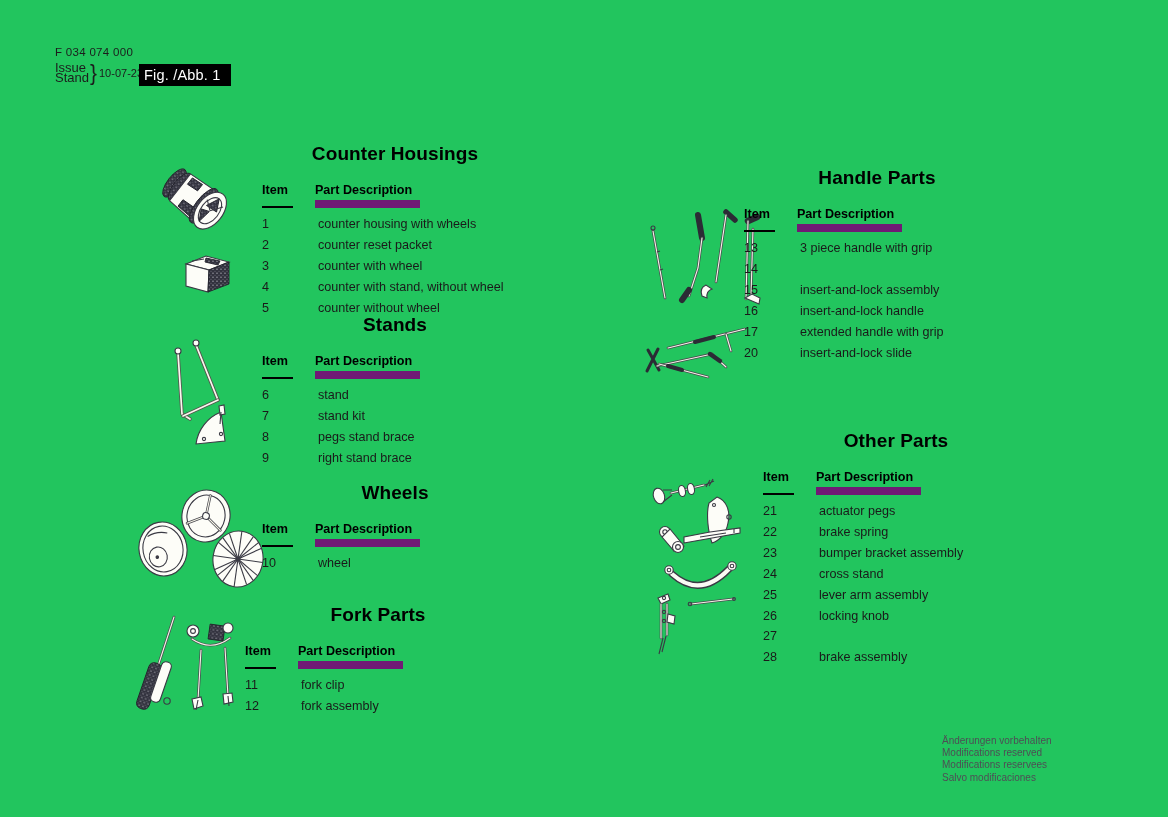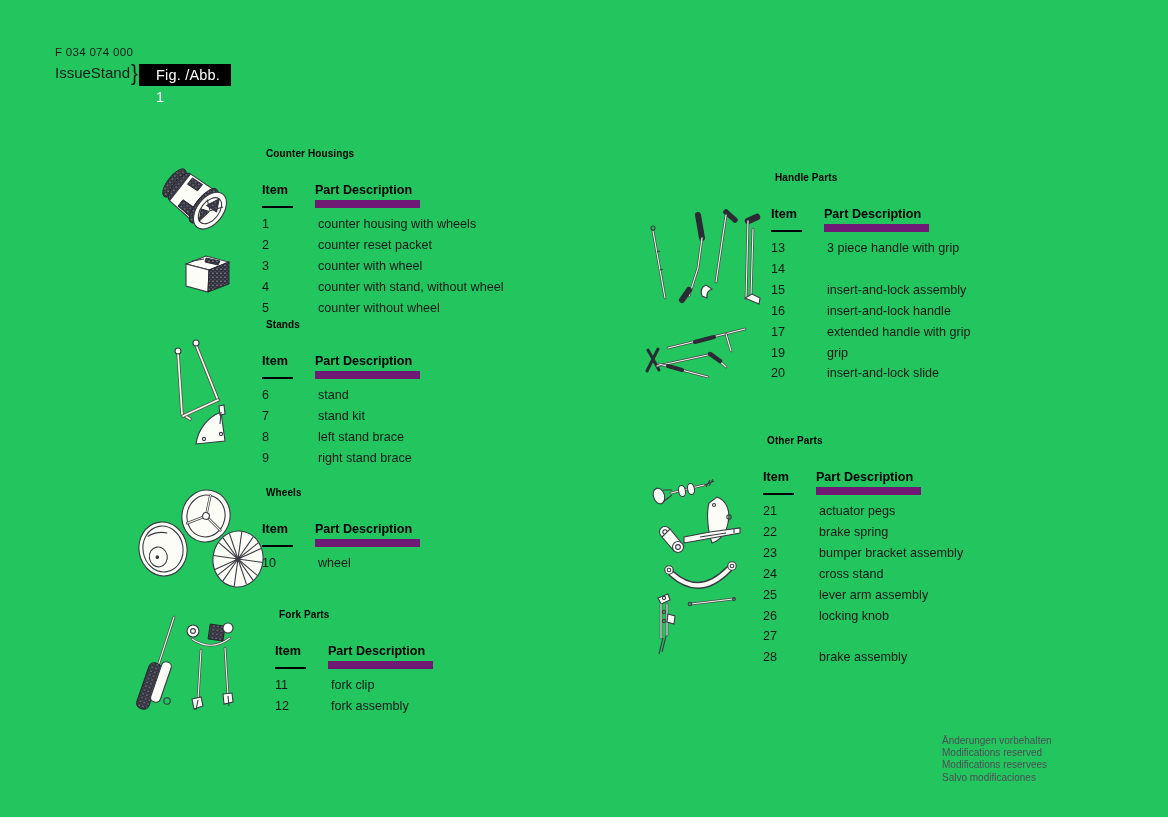--- a/index.html
+++ b/index.html
@@ -13,36 +13,36 @@
   }
   
   .part-number{
     position:absolute;left:55px;top:46px;
     font-size:11.5px;color:#1c1c1c;letter-spacing:0.3px;
   }
   .issue-row{
     position:absolute;left:55px;top:61px;
     display:flex;align-items:center;
   }
-  .issue-stack{display:flex;flex-direction:row;line-height:10.5px;font-size:15px;color:#1c1c1c;}
+  .issue-stack{display:flex;flex-direction:column;line-height:10.5px;font-size:13px;color:#1c1c1c;}
   .brace{font-size:21px;font-weight:400;color:#1c1c1c;margin:0 2px 0 1px;transform:scaleY(1.05);}
   .issue-date{font-size:11px;color:#1c1c1c;}
   .fig-box{
     position:absolute;left:139px;top:64px;
     width:92px;height:22px;
     background:#000;color:#fff;
     font-size:14.5px;line-height:22px;
-    padding-left:17px;box-sizing:border-box;
+    padding-left:5px;box-sizing:border-box;
     letter-spacing:0.2px;
   }
   
   .parts-table{position:absolute;width:250px;}
   .parts-table h2{
-    margin:0 0 2px 4px;font-size:10px;line-height:19px;
-    font-weight:bold;color:#000;letter-spacing:0.1px;
+    margin:0 0 2px 16px;font-size:19px;line-height:19px;
+    font-weight:bold;color:#000;letter-spacing:0.1px;text-align:center;
   }
   .thead{display:flex;font-size:12.6px;font-weight:bold;line-height:15px;margin-bottom:6px;color:#000;margin-top:20px;}
   .hdr-item{border-bottom:2px solid #000;padding:0 5px 2px 0;margin-right:22px;}
   .hdr-desc{border-bottom:8px solid #701a75;padding:0 8px 2px 0;}
   .rows{margin-top:4px;}
   .rt .rows{margin-top:6px;}
   .trow{display:flex;font-size:12.6px;line-height:20.9px;color:#1a1a1a;}
   .trow .ci{width:56px;flex:none;}
   .trow .cd{flex:1;}
   
@@ -331,21 +331,21 @@
       <div class="trow">
           <span class="ci">6</span>
           <span class="cd">stand</span>
         </div>
       <div class="trow">
           <span class="ci">7</span>
           <span class="cd">stand kit</span>
         </div>
       <div class="trow">
           <span class="ci">8</span>
-          <span class="cd">left stand brace</span>
+          <span class="cd">pegs stand brace</span>
         </div>
       <div class="trow">
           <span class="ci">9</span>
           <span class="cd">right stand brace</span>
         </div>
     </div>
   </section>
 
   <section class="parts-table" style="left:262px;top:483px;">
     <h2>Wheels</h2>
@@ -354,39 +354,39 @@
       <span class="hdr-desc">Part Description</span>
     </div>
     <div class="rows">
       <div class="trow">
           <span class="ci">10</span>
           <span class="cd">wheel</span>
         </div>
     </div>
   </section>
 
-  <section class="parts-table" style="left:275px;top:605px;">
+  <section class="parts-table" style="left:245px;top:605px;">
     <h2>Fork Parts</h2>
     <div class="thead">
       <span class="hdr-item">Item</span>
       <span class="hdr-desc">Part Description</span>
     </div>
     <div class="rows">
       <div class="trow">
           <span class="ci">11</span>
           <span class="cd">fork clip</span>
         </div>
       <div class="trow">
           <span class="ci">12</span>
           <span class="cd">fork assembly</span>
         </div>
     </div>
   </section>
 
-  <section class="parts-table rt" style="left:771px;top:168px;">
+  <section class="parts-table rt" style="left:744px;top:168px;">
     <h2>Handle Parts</h2>
     <div class="thead">
       <span class="hdr-item">Item</span>
       <span class="hdr-desc">Part Description</span>
     </div>
     <div class="rows">
       <div class="trow">
           <span class="ci">13</span>
           <span class="cd">3 piece handle with grip</span>
         </div>
@@ -397,24 +397,20 @@
           <span class="ci">15</span>
           <span class="cd">insert-and-lock assembly</span>
         </div>
       <div class="trow">
           <span class="ci">16</span>
           <span class="cd">insert-and-lock handle</span>
         </div>
       <div class="trow">
           <span class="ci">17</span>
           <span class="cd">extended handle with grip</span>
-        </div>
-      <div class="trow">
-          <span class="ci">19</span>
-          <span class="cd">grip</span>
         </div>
       <div class="trow">
           <span class="ci">20</span>
           <span class="cd">insert-and-lock slide</span>
         </div>
     </div>
   </section>
 
   <section class="parts-table rt" style="left:763px;top:431px;">
     <h2>Other Parts</h2>

